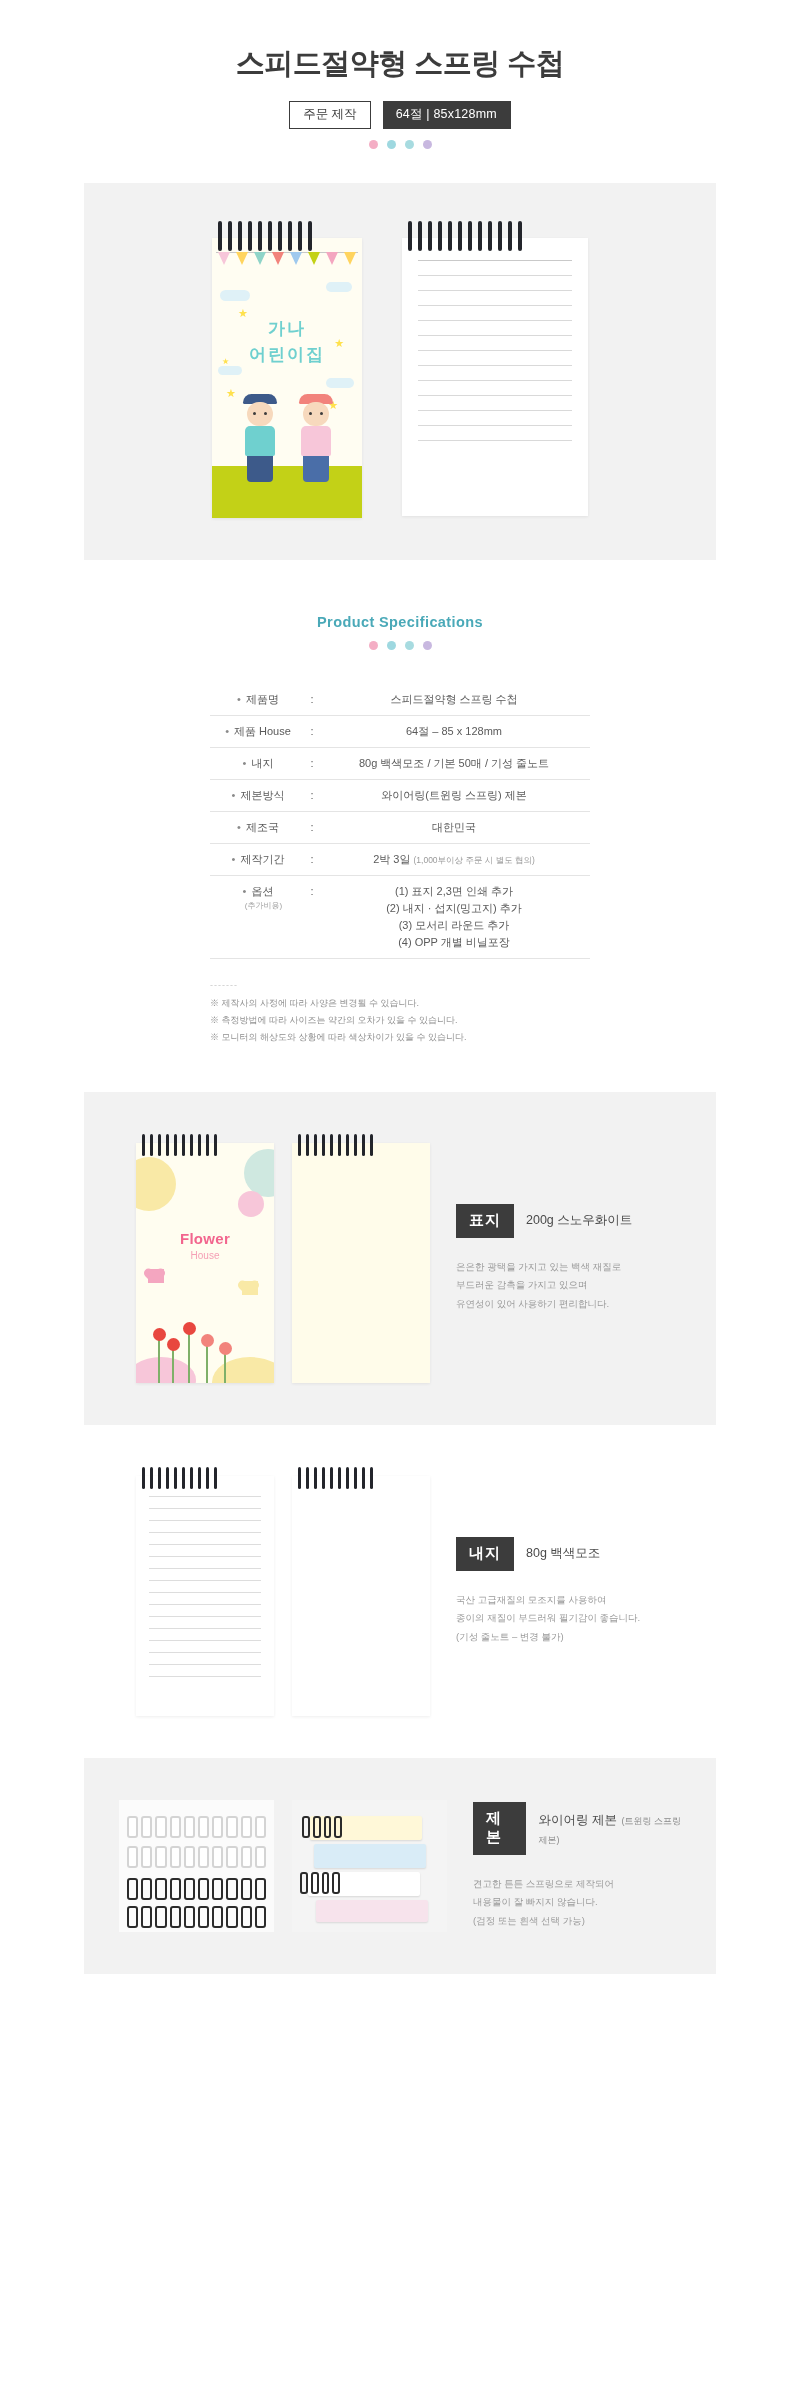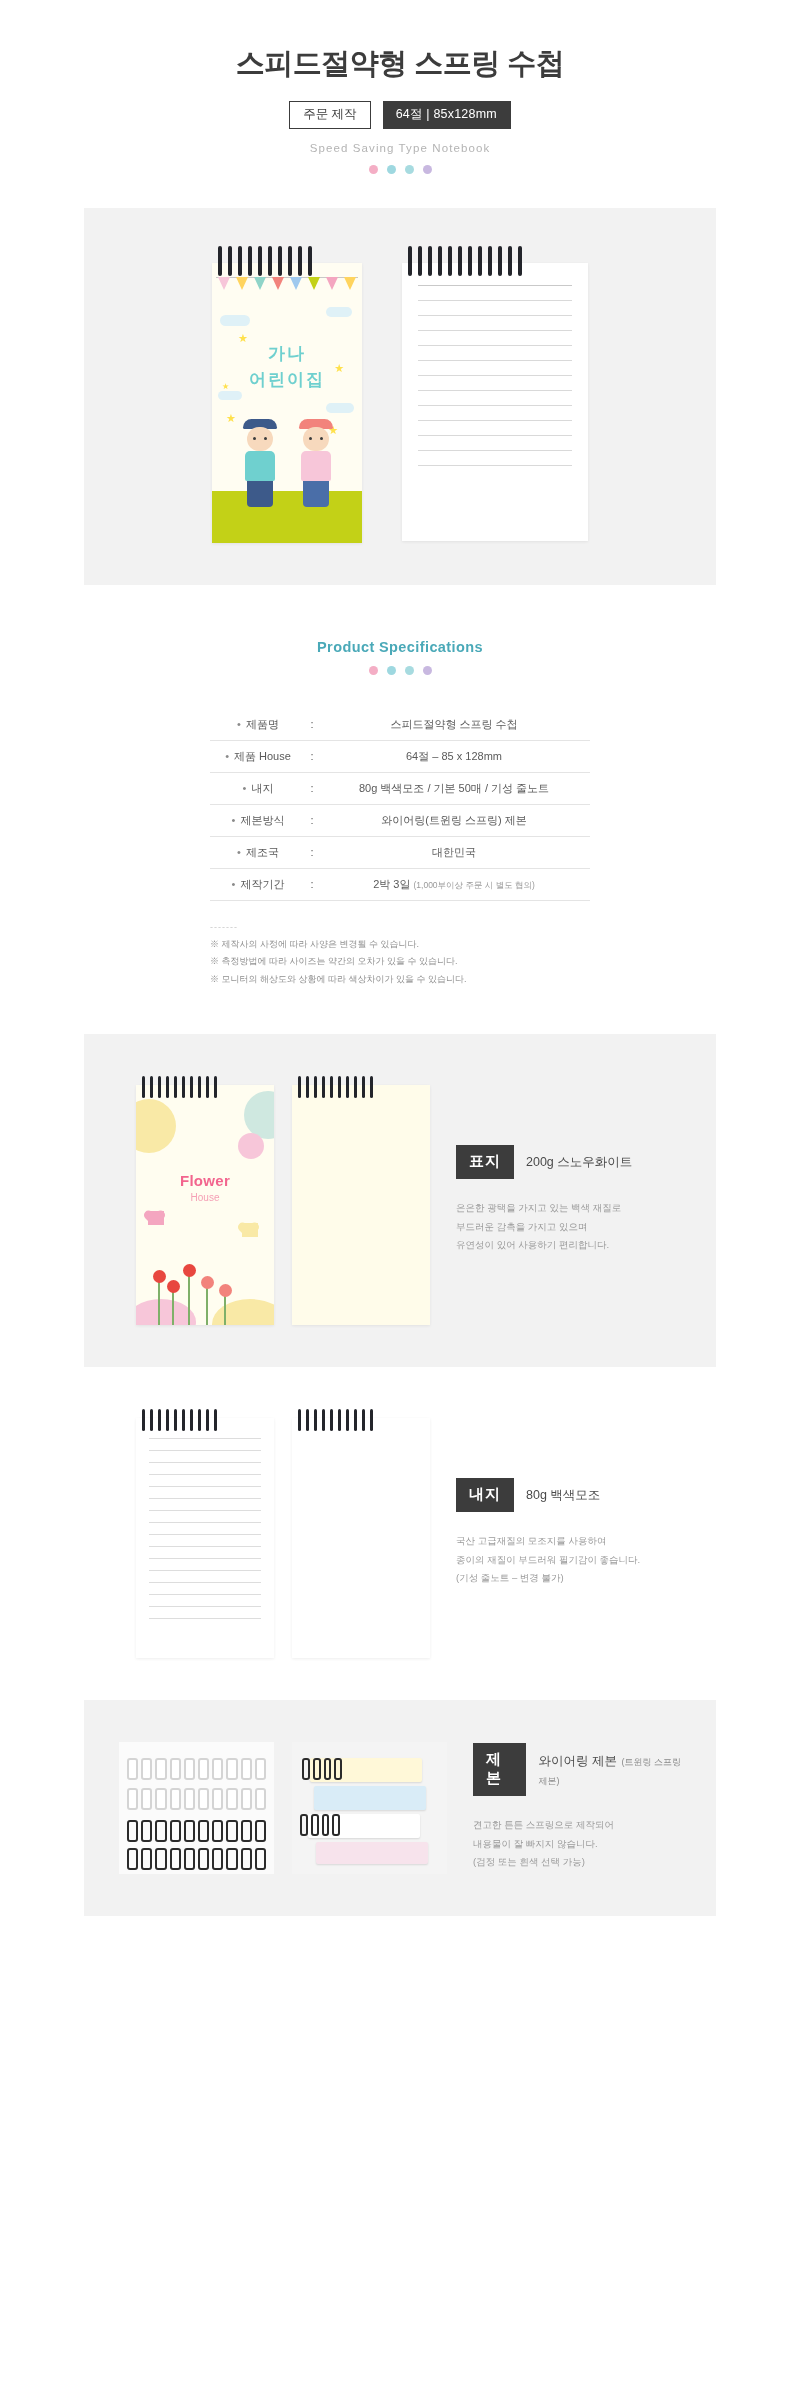--- a/index.html
+++ b/index.html
@@ -311,21 +311,20 @@
 <body>
 
 <div class="page">
 
   <div class="header">
     <h1>스피드절약형 스프링 수첩</h1>
     <div class="badge-row">
       <span class="bx">주문 제작</span>
       <span class="bx dark">64절 | 85x128mm</span>
     </div>
-    <div class="sub-en">Speed Saving Type Notebook</div>
     <div class="dots">
       <i style="background:#f4aec5"></i>
       <i style="background:#9ed8e0"></i>
       <i style="background:#a7dbe0"></i>
       <i style="background:#c8b8e0"></i>
     </div>
   </div>
 
   <div class="band-grey">
     <div class="hero">
@@ -466,20 +465,33 @@
         <td>대한민국</td>
       </tr>
       <tr>
         <td class="k"><span class="bullet">•</span><span>제작기간</span></td>
         <td class="c">:</td>
         <td>
           <span>2박 3일</span>
           <span class="tiny">(1,000부이상 주문 시 별도 협의)</span>
         </td>
       </tr>
+      <tr>
+        <td class="k">
+          <span class="bullet">•</span><span>옵션</span>
+          <span class="sub">(추가비용)</span>
+        </td>
+        <td class="c">:</td>
+        <td class="opt-list">
+          <div>(1) 표지 2,3면 인쇄 추가</div>
+          <div>(2) 내지 · 섭지(밍고지) 추가</div>
+          <div>(3) 모서리 라운드 추가</div>
+          <div>(4) OPP 개별 비닐포장</div>
+        </td>
+      </tr>
     </tbody>
       </table>
 
     <div class="notes">
       <div class="rule">-------</div>
       <div>※ 제작사의 사정에 따라 사양은 변경될 수 있습니다.</div>
       <div>※ 측정방법에 따라 사이즈는 약간의 오차가 있을 수 있습니다.</div>
       <div>※ 모니터의 해상도와 상황에 따라 색상차이가 있을 수 있습니다.</div>
     </div>
   </div>

